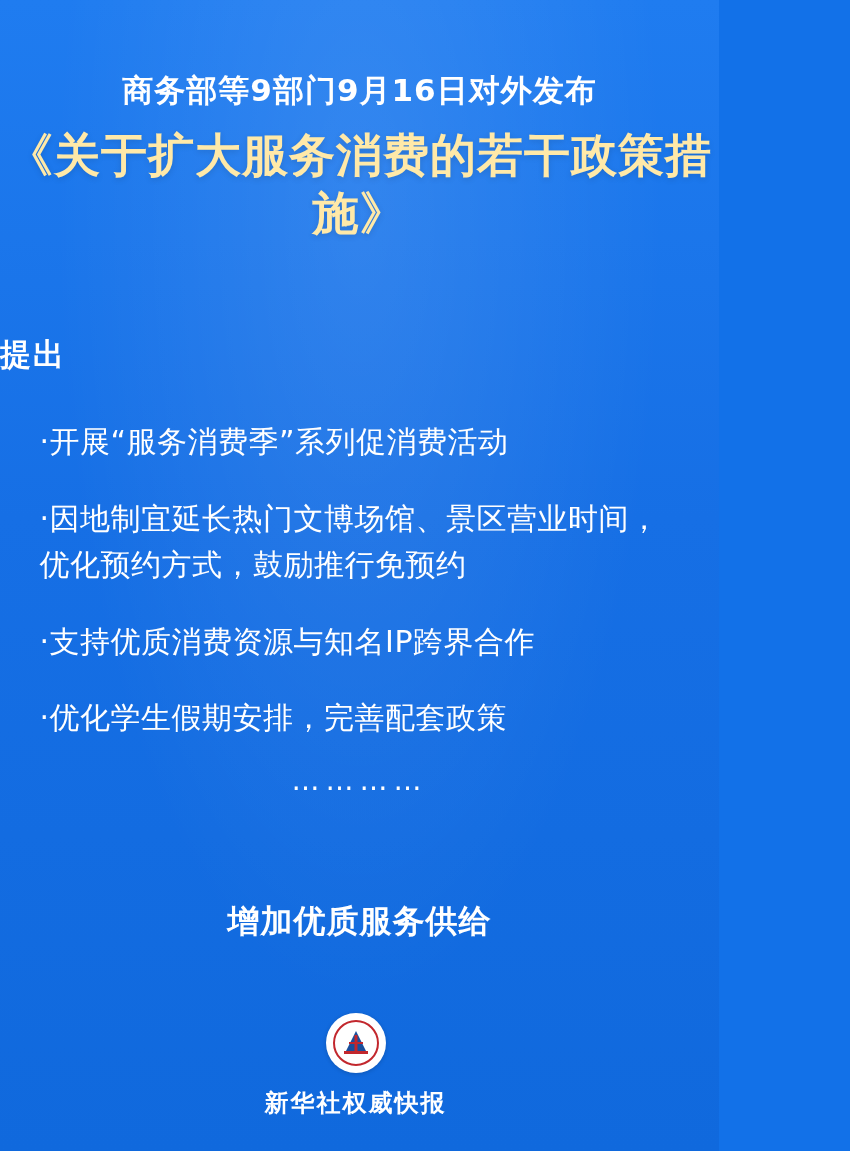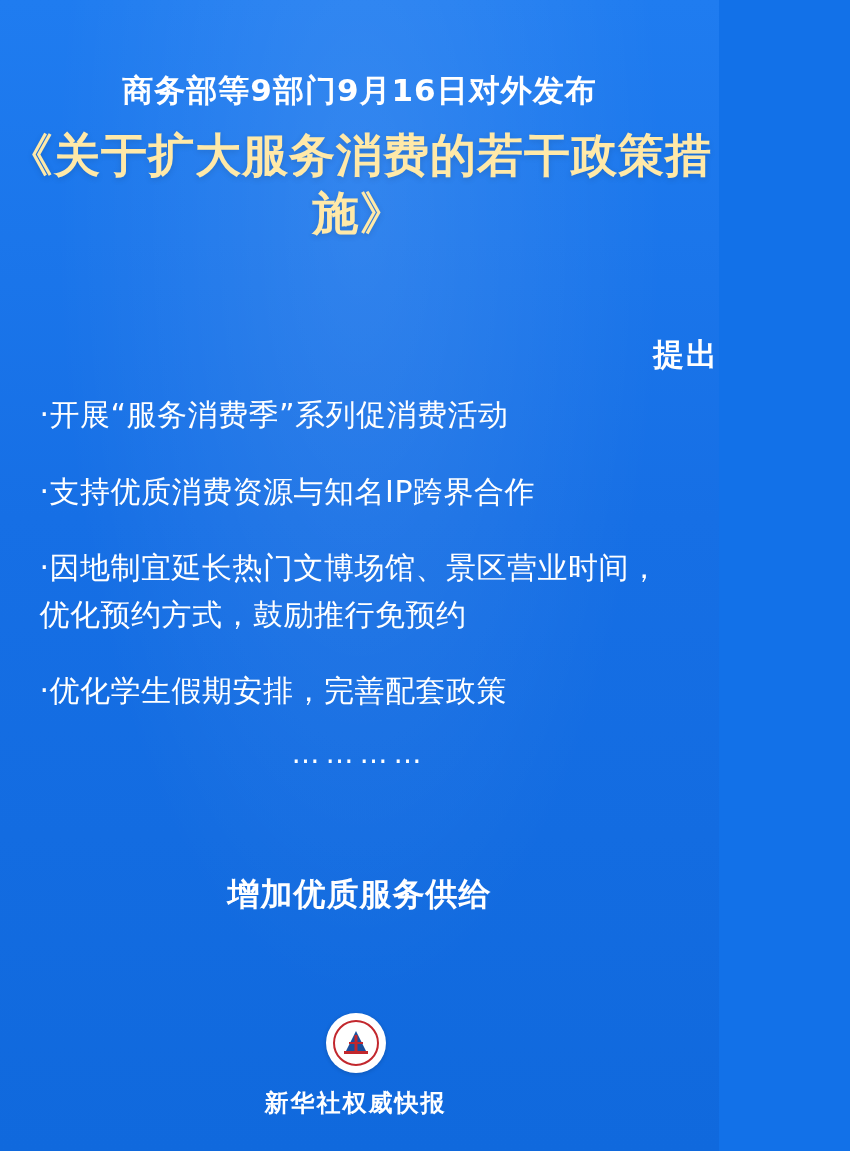--- a/index.html
+++ b/index.html
@@ -59,26 +59,26 @@
   }
   .body-block {
     margin-top: 92px;
     width: 100%;
     z-index: 2;
   }
   .lead {
     color: #ffffff;
     font-size: 31px;
     font-weight: 600;
-    text-align: right;
+    text-align: left;
     letter-spacing: 2px;
     font-family: Liberation Mono, monospace;
   }
   .bullets {
-    margin: 16px auto 0 auto;
+    margin: 43px auto 0 auto;
     width: 640px;
     padding: 0;
     list-style: none;
   }
   .bullets li {
     color: #ffffff;
     font-size: 30px;
     line-height: 1.55;
     margin-bottom: 30px;
     font-family: "DejaVu Sans", "Liberation Sans", sans-serif;
@@ -146,22 +146,22 @@
 
   <div class="header">
     <div class="kicker">商务部等9部门9月16日对外发布</div>
     <div class="title">《关于扩大服务消费的若干政策措施》</div>
   </div>
 
   <div class="body-block">
     <div class="lead">提出</div>
     <ul class="bullets">
       <li>·开展“服务消费季”系列促消费活动</li>
+      <li>·因地制宜延长热门文博场馆、景区营业时间，优化预约方式，鼓励推行免预约</li>
       <li>·支持优质消费资源与知名IP跨界合作</li>
-      <li>·因地制宜延长热门文博场馆、景区营业时间，优化预约方式，鼓励推行免预约</li>
       <li>·优化学生假期安排，完善配套政策</li>
     </ul>
     <div class="dots">…………</div>
   </div>
 
   <div class="conclusion">
     <div>增加优质服务供给</div>
   </div>
 
   <div class="footer">

